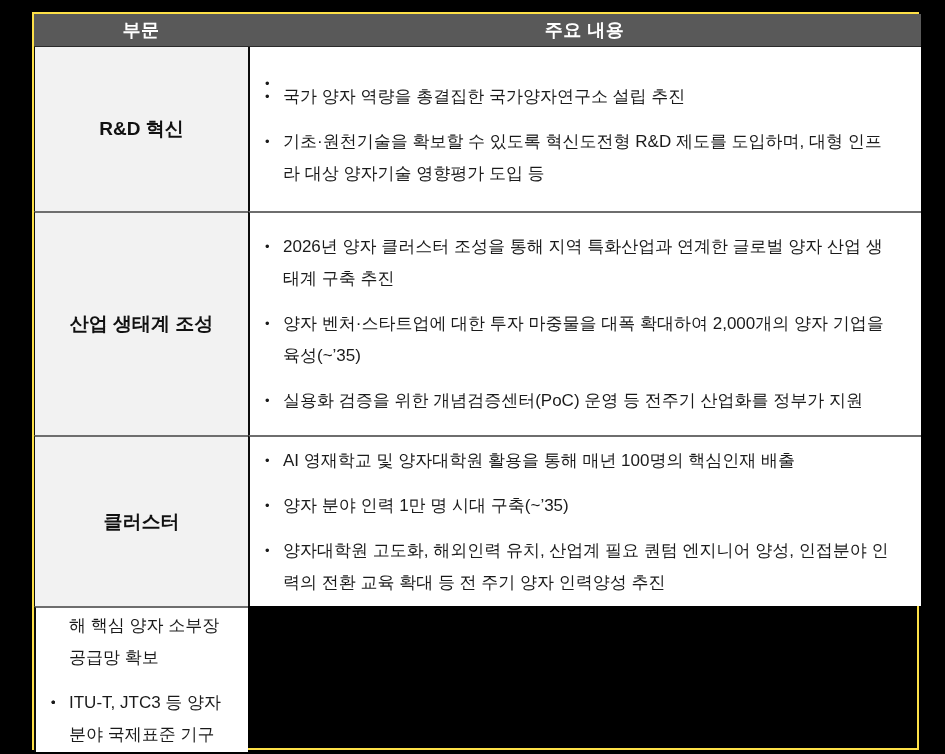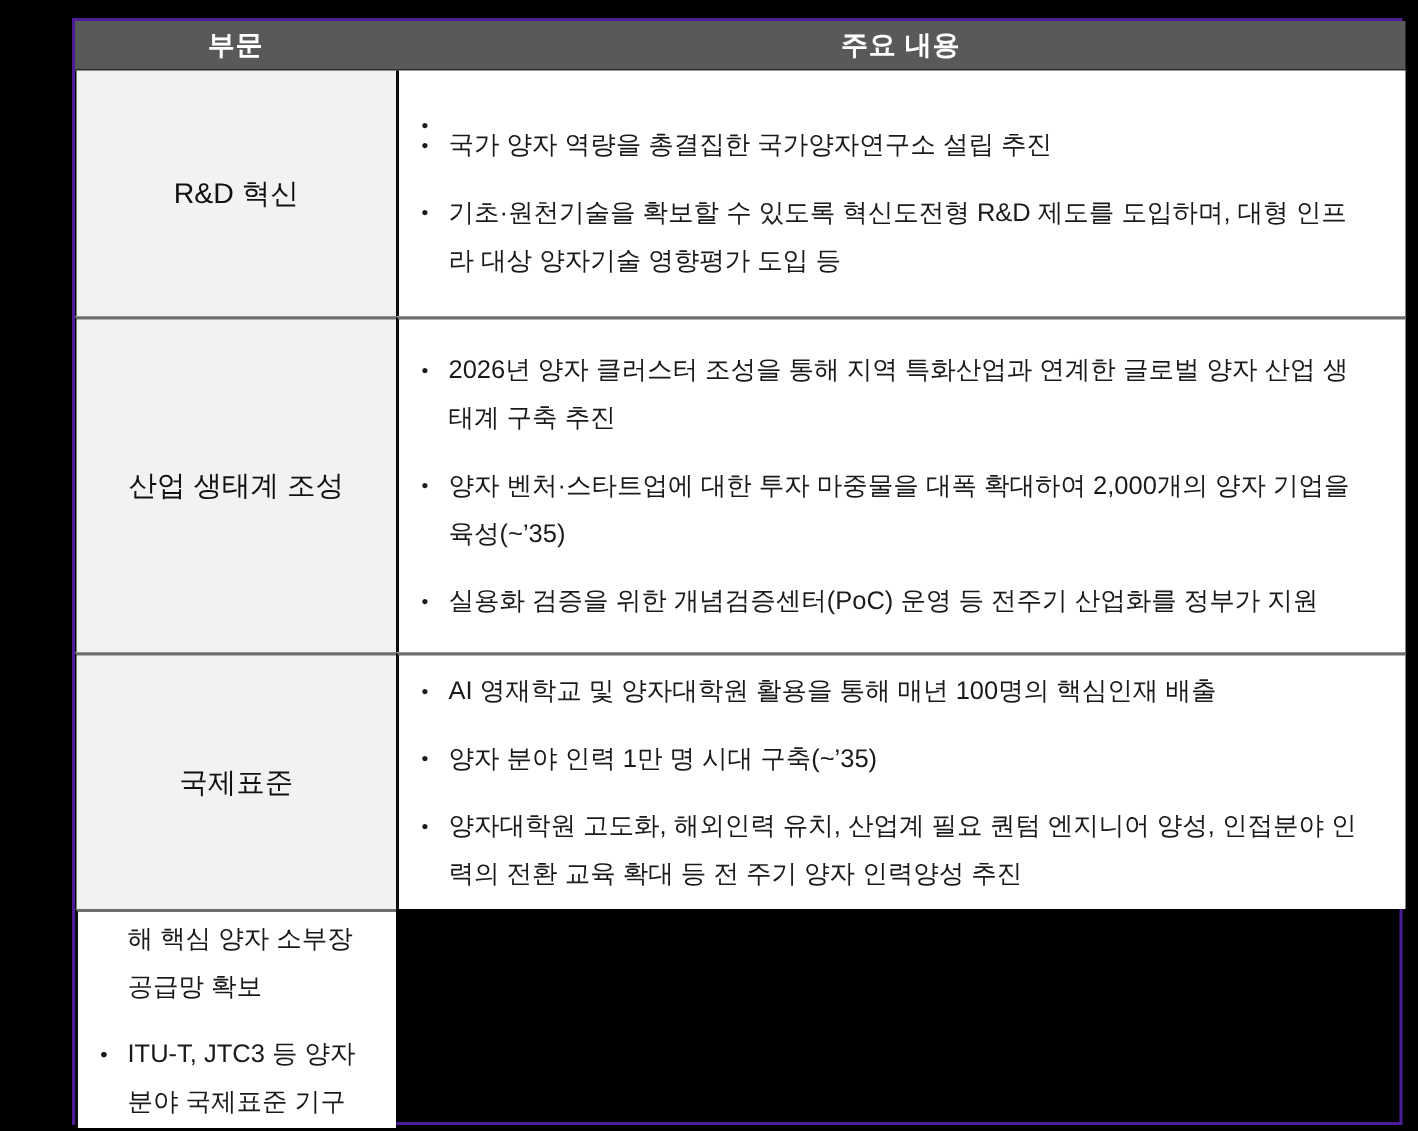--- a/index.html
+++ b/index.html
@@ -10,29 +10,29 @@
   }
   .stage {
     position: relative;
     width: 945px;
     height: 754px;
     background: #000000;
     overflow: hidden;
   }
   .summary-table {
     position: absolute;
-    left: 48px;
+    left: 32px;
     top: 12px;
     width: 887px;
     height: 738px;
     display: grid;
     grid-template-columns: 214px 673px;
     grid-template-rows: 33px 164px 224px 171px 146px;
     box-sizing: border-box;
-    border: 2px solid #4c1d95;
+    border: 2px solid #fde047;
   }
   .cell {
     box-sizing: border-box;
     overflow: hidden;
   }
   
   .th {
     background: #595959;
     color: #ffffff;
     font-weight: bold;
@@ -40,21 +40,21 @@
     display: flex;
     align-items: center;
     justify-content: center;
     letter-spacing: 0.5px;
     border-bottom: 1px solid #2b2b2b;
   }
   
   .label-cell {
     background: #f2f2f2;
     color: #111111;
-    font-weight: normal;
+    font-weight: bold;
     font-size: 19px;
     display: flex;
     align-items: center;
     justify-content: center;
     text-align: right;
     border-left: 1px solid #0d0d0d;
   }
   
   .content-cell {
     background: #ffffff;
@@ -112,21 +112,21 @@
 
     <div class="cell label-cell rowline">산업 생태계 조성</div>
     <div class="cell content-cell rowline">
       <ul class="bullet-list">
         <li class="bullet-item"><span class="bullet">•</span><span>2026년 양자 클러스터 조성을 통해 지역 특화산업과 연계한 글로벌 양자 산업 생태계 구축 추진</span></li>
         <li class="bullet-item"><span class="bullet">•</span><span>양자 벤처·스타트업에 대한 투자 마중물을 대폭 확대하여 2,000개의 양자 기업을 육성(~’35)</span></li>
         <li class="bullet-item"><span class="bullet">•</span><span>실용화 검증을 위한 개념검증센터(PoC) 운영 등 전주기 산업화를 정부가 지원</span></li>
       </ul>
     </div>
 
-    <div class="cell label-cell rowline">국제표준</div>
+    <div class="cell label-cell rowline">클러스터</div>
     <div class="cell content-cell rowline">
       <ul class="bullet-list">
         <li class="bullet-item"><span class="bullet">•</span><span>AI 영재학교 및 양자대학원 활용을 통해 매년 100명의 핵심인재 배출</span></li>
         <li class="bullet-item"><span class="bullet">•</span><span>양자 분야 인력 1만 명 시대 구축(~’35)</span></li>
         <li class="bullet-item"><span class="bullet">•</span><span>양자대학원 고도화, 해외인력 유치, 산업계 필요 퀀텀 엔지니어 양성, 인접분야 인력의 전환 교육 확대 등 전 주기 양자 인력양성 추진</span></li>
       </ul>
     </div>
 
     <div class="cell content-cell rowline">
       <ul class="bullet-list">

